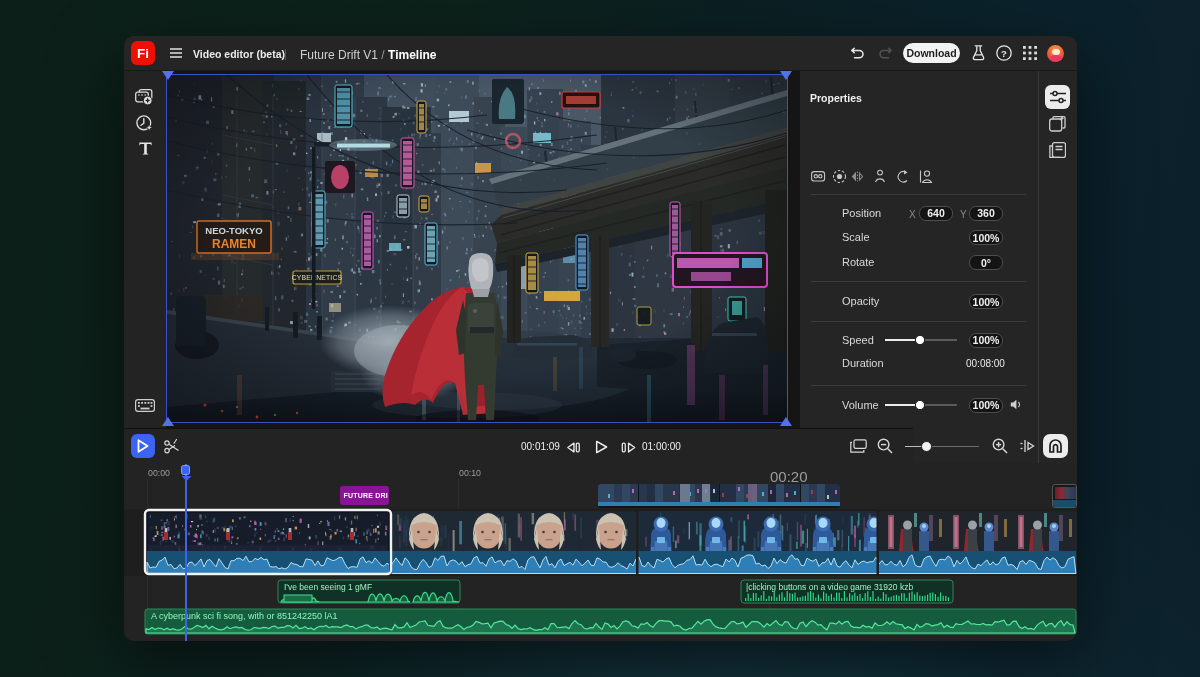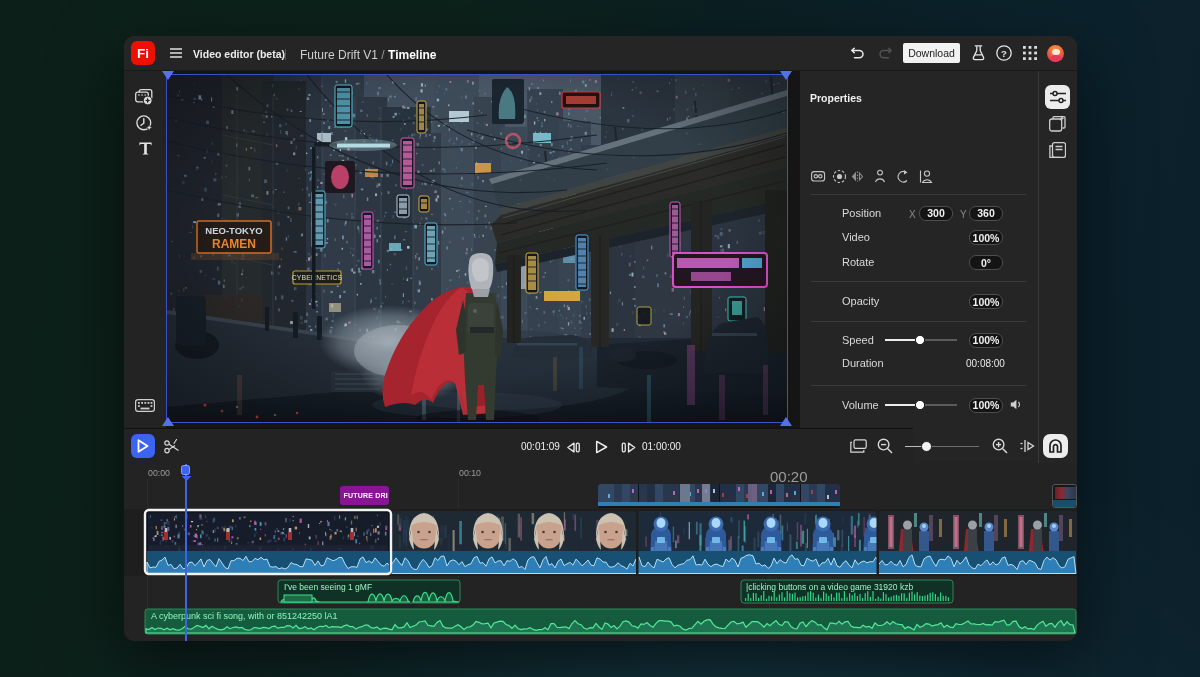--- a/index.html
+++ b/index.html
@@ -37,21 +37,21 @@
   <svg class="abs" style="left:727px;top:11px" width="13" height="12" viewBox="0 0 13 12">
         <path d="M3.2 1.2 L1 3.4 L3.2 5.6" fill="none" stroke="#e8e8e8" stroke-width="1.5" stroke-linecap="round" stroke-linejoin="round"></path>
         <path d="M1 3.4 H8.3 A3.7 3.7 0 0 1 8.3 10.8 H3.5" fill="none" stroke="#e8e8e8" stroke-width="1.5" stroke-linecap="round"></path>
       </svg>
   <svg class="abs" style="left:755px;top:11px" width="13" height="12" viewBox="0 0 13 12">
         <g transform="scale(-1,1) translate(-13,0)">
           <path d="M3.2 1.2 L1 3.4 L3.2 5.6" fill="none" stroke="#525252" stroke-width="1.5" stroke-linecap="round" stroke-linejoin="round"></path>
           <path d="M1 3.4 H8.3 A3.7 3.7 0 0 1 8.3 10.8 H3.5" fill="none" stroke="#525252" stroke-width="1.5" stroke-linecap="round"></path>
         </g>
       </svg>
-  <div class="abs" style="left:779px;top:7px;width:57px;height:20px;background:#f2f2f2;border-radius:2px;color:#1b1b1b;font-size:10.5px;font-weight:normal;display:flex;align-items:center;justify-content:center;">Download</div>
+  <div class="abs" style="left:779px;top:7px;width:57px;height:20px;background:#f2f2f2;border-radius:10px;color:#1b1b1b;font-size:10.5px;font-weight:bold;display:flex;align-items:center;justify-content:center;">Download</div>
   <svg class="abs" style="left:848px;top:9px" width="13" height="16" viewBox="0 0 13 16">
         <g stroke="#e5e5e5" stroke-width="1.3" fill="none">
           <line x1="2.8" y1="0.8" x2="10.2" y2="0.8"></line>
           <path d="M4.8 1.2 V5.6 L1.5 12.4 A1.5 1.5 0 0 0 2.8 14.7 H10.2 A1.5 1.5 0 0 0 11.5 12.4 L8.2 5.6 V1.2"></path>
           <line x1="3.1" y1="9.8" x2="9.9" y2="9.8"></line>
         </g>
       </svg>
   <svg class="abs" style="left:872px;top:9px" width="16" height="16" viewBox="0 0 16 16">
         <circle cx="8" cy="8" r="7.2" fill="none" stroke="#e5e5e5" stroke-width="1.3"></circle>
         <text x="8" y="11.5" font-size="9.5" font-weight="bold" fill="#e5e5e5" text-anchor="middle" font-family="Liberation Sans">?</text>
@@ -1814,24 +1814,24 @@
             <line x1="109.5" y1="1.5" x2="109.5" y2="13.5"></line>
             <circle cx="116" cy="4.6" r="2.6"></circle>
             <path d="M111.5 13.5 A5 5 0 0 1 120.5 13.5 Z"></path>
           </g>
     </g>
   </svg>
   <div class="abs" style="left:11px;top:123px;width:215px;height:1px;background:#3b3b3c;"></div>
 
   <div class="abs lbl" style="left:14px;top:136px;">Position</div>
   <div class="abs" style="left:109px;top:138px;color:#8a8a8a;font-size:10px;">X</div>
-  <div class="ibox" style="left:119px;top:134.5px;width:34px;">300</div>
+  <div class="ibox" style="left:119px;top:134.5px;width:34px;">640</div>
   <div class="abs" style="left:160px;top:138px;color:#8a8a8a;font-size:10px;">Y</div>
   <div class="ibox" style="left:169px;top:134.5px;width:34px;">360</div>
-  <div class="abs lbl" style="left:14px;top:160px;">Video</div>
+  <div class="abs lbl" style="left:14px;top:160px;">Scale</div>
   <div class="ibox" style="left:169px;top:159px;width:34px;">100%</div>
   <div class="abs lbl" style="left:14px;top:185px;">Rotate</div>
   <div class="ibox" style="left:169px;top:184px;width:34px;">0°</div>
   <div class="abs" style="left:11px;top:210px;width:215px;height:1px;background:#3b3b3c;"></div>
 
   <div class="abs lbl" style="left:14px;top:224px;">Opacity</div>
   <div class="ibox" style="left:169px;top:223px;width:34px;">100%</div>
   <div class="abs" style="left:11px;top:250px;width:215px;height:1px;background:#3b3b3c;"></div>
 
   <div class="abs lbl" style="left:14px;top:263px;">Speed</div>

